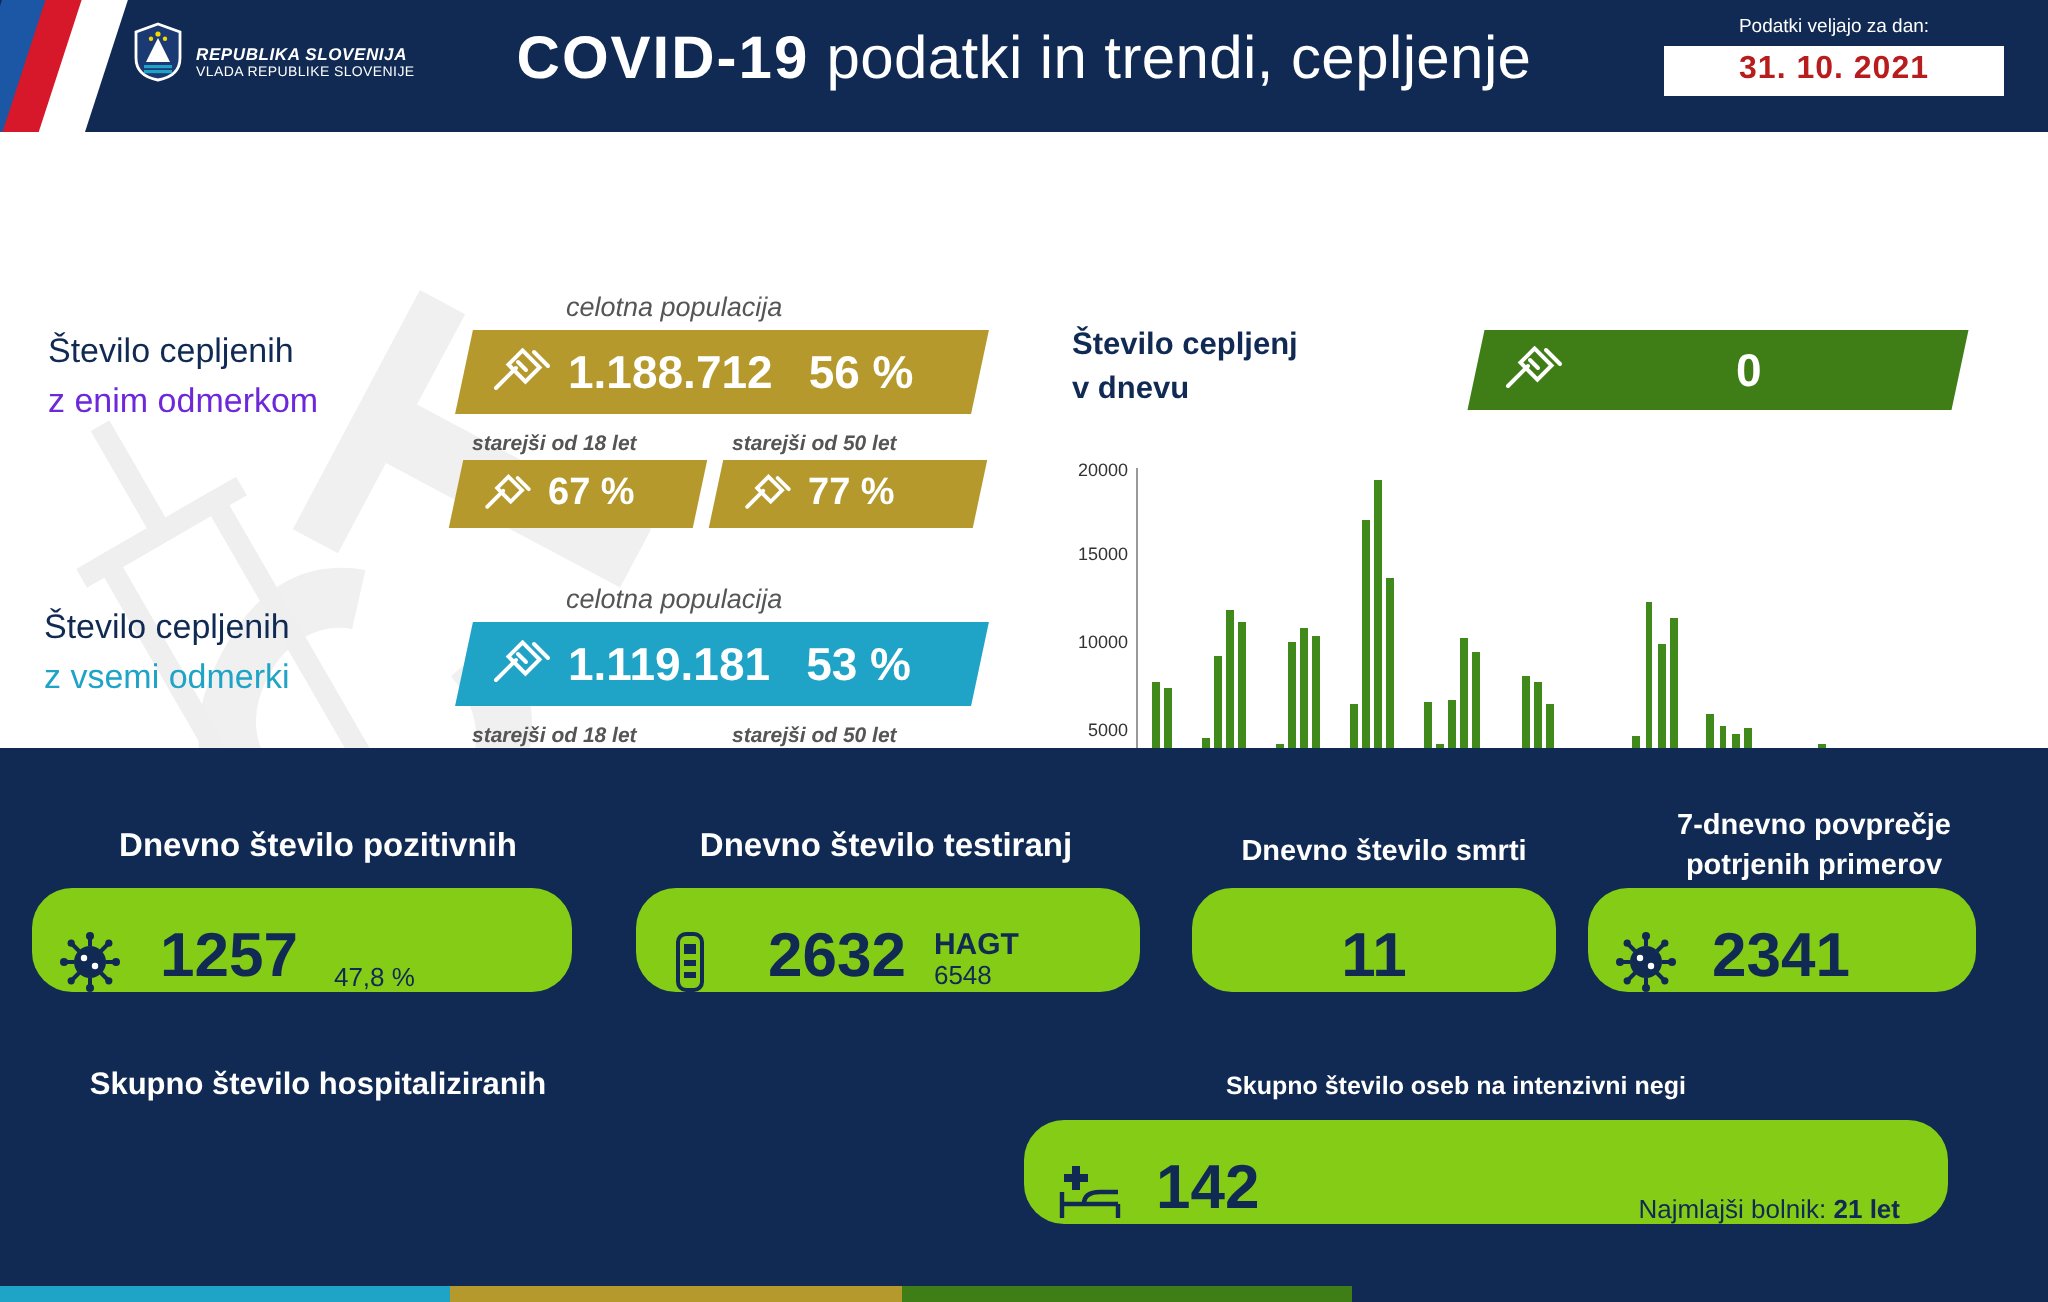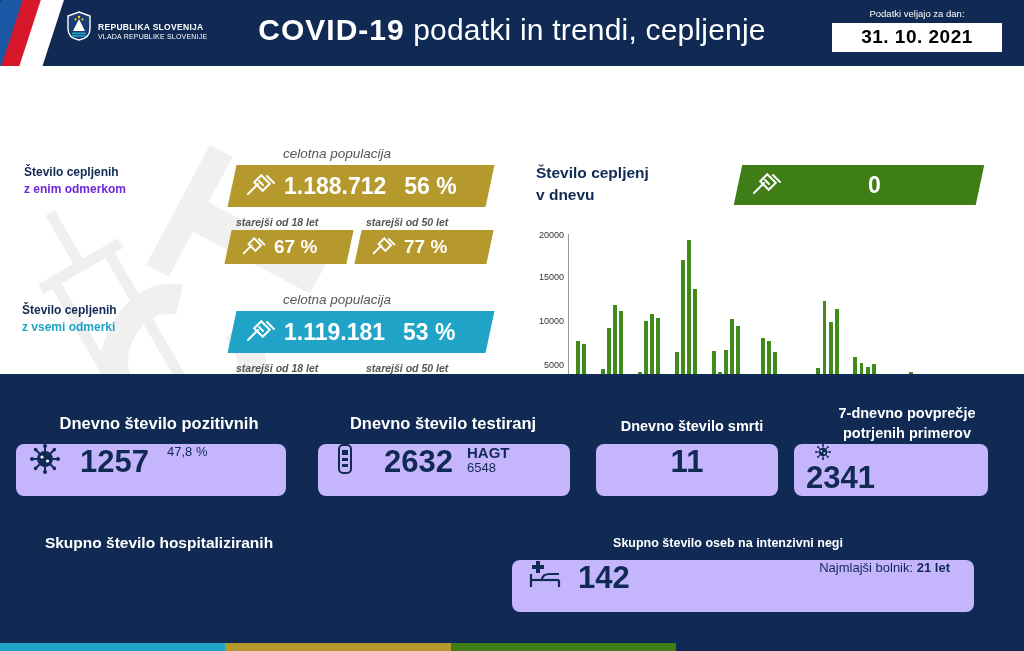--- a/index.html
+++ b/index.html
@@ -22,51 +22,51 @@
   .flag-deco .s1 { position:absolute; left:-10px; top:-6px; width:40px; height:86px; background:#1b57a5; transform: rotate(18deg); }
   .flag-deco .s2 { position:absolute; left:12px; top:-10px; width:26px; height:90px; background:#d7182a; transform: rotate(18deg); }
   .flag-deco .s3 { position:absolute; left:30px; top:-12px; width:22px; height:94px; background:#ffffff; transform: rotate(18deg); }
   .coat {
     position:absolute; left:66px; top:11px; width:26px; height:30px;
   }
   .gov-text {
     position: absolute; left: 98px; top: 22px;
     color: #ffffff; line-height: 1.25;
   }
-  .gov-text .l1 { font-size: 8.5px; font-weight: bold; letter-spacing: .3px; }
+  .gov-text .l1 { font-size: 8.5px; font-weight: bold; letter-spacing: .3px; font-style: italic; }
   .gov-text .l2 { font-size: 7px; letter-spacing: .2px; }
   .title {
     position: absolute; left: 0; top: 13px; width: 1024px; text-align: center;
     color: #ffffff; font-size: 30px; letter-spacing: .2px;
   }
   .title b { font-weight: bold; letter-spacing: 1px; }
   .title span { font-weight: normal; }
   .date-block { position: absolute; right: 22px; top: 8px; width: 170px; text-align: center; }
   .date-label { color: #ffffff; font-size: 9.5px; margin-bottom: 4px; }
   .date-value {
-    background: #ffffff; color: #000000; font-weight: bold; font-size: 19px;
+    background: #ffffff; color: #b91c1c; font-weight: bold; font-size: 16px;
     padding: 3px 0 4px; letter-spacing: .5px;
   }
   
   .watermark {
     position: absolute; left: 0; top: 60px; width: 420px; height: 590px;
     overflow: hidden; pointer-events: none;
   }
   .wm-text {
     position: absolute; left: -40px; top: 120px;
     font-size: 230px; font-weight: bold; color: #f0f0f0;
     transform: rotate(-62deg); letter-spacing: -10px;
   }
   .wm-syringe {
     position: absolute; left: 30px; top: 60px; width: 240px; height: 400px;
     transform: rotate(-30deg);
   }
   
   .vax-section { position: absolute; left:0; top:66px; width:1024px; height:308px; background:#ffffff; }
-  .vax-label { position:absolute; color:#102a54; font-weight:bold; font-size:12px; line-height:1.45; }
+  .vax-label { position:absolute; color:#102a54; font-weight:normal; font-size:17px; line-height:1.45; }
   .vax-label .accent-gold { color:#6d28d9; }
   .vax-label .accent-teal { color:#1fa3c6; }
 
   .cap-italic { position:absolute; font-style:italic; font-size:13.5px; color:#555; }
   .cap-small { position:absolute; font-style:italic; font-size:10.5px; font-weight:bold; color:#555; }
 
   .pill {
     position:absolute; display:flex; align-items:center;
     transform: skewX(-12deg);
   }
@@ -84,22 +84,22 @@
   .plot {
     position:absolute; left:48px; top:8px; width:432px; height:182px;
     border-left:1px solid #999; border-bottom:1px solid #999;
   }
   .bar { position:absolute; bottom:0; background:#3f8a1b; width:5px; }
 
   
   .dark-band { position:absolute; left:0; top:374px; width:1024px; height:277px; background:#102a54; }
   .stat-head { position:absolute; color:#ffffff; font-weight:bold; text-align:center; }
   .card {
-    position:absolute; background:#c4b5fd; border-radius:8px;
-    display:flex; align-items:flex-start;
+    position:absolute; background:#84cc16; border-radius:20px;
+    display:flex; align-items:flex-end;
   }
   .card .big { color:#102a54; font-weight:bold; }
   .card .sub { color:#102a54; }
   .virus-ico { margin-left:14px; margin-right:6px; }
   .bed-ico { margin-left:16px; margin-right:4px; }
   .bottom-stripes { position:absolute; left:0; bottom:0; width:1024px; height:8px; display:flex; }
   .bottom-stripes i { display:block; height:100%; }
 </style>
 </head>
 <body>
@@ -398,21 +398,21 @@
     <span style="margin-left:14px; line-height:1.15;">
       <span class="big" style="display:block; font-size:15px;">HAGT</span>
       <span class="sub" style="display:block; font-size:13px;">6548</span>
     </span>
   </div>
 
   <div class="card" style="left:596px; top:70px; width:182px; height:52px; justify-content:center;">
     <span class="big" style="font-size:31px;">11</span>
   </div>
 
-  <div class="card" style="left:794px; top:70px; width:194px; height:52px;flex-direction:column;">
+  <div class="card" style="left:794px; top:70px; width:194px; height:52px;">
     <svg class="virus-ico" width="30" height="30" viewBox="0 0 30 30">
       <circle cx="15" cy="15" r="8" fill="#102a54"></circle>
       <g stroke="#102a54" stroke-width="2">
         <line x1="15" y1="2" x2="15" y2="7"></line>
           <line x1="15" y1="23" x2="15" y2="28"></line>
         <line x1="2" y1="15" x2="7" y2="15"></line>
           <line x1="23" y1="15" x2="28" y2="15"></line>
         <line x1="6" y1="6" x2="9.5" y2="9.5"></line>
           <line x1="20.5" y1="20.5" x2="24" y2="24"></line>
         <line x1="24" y1="6" x2="20.5" y2="9.5"></line>

